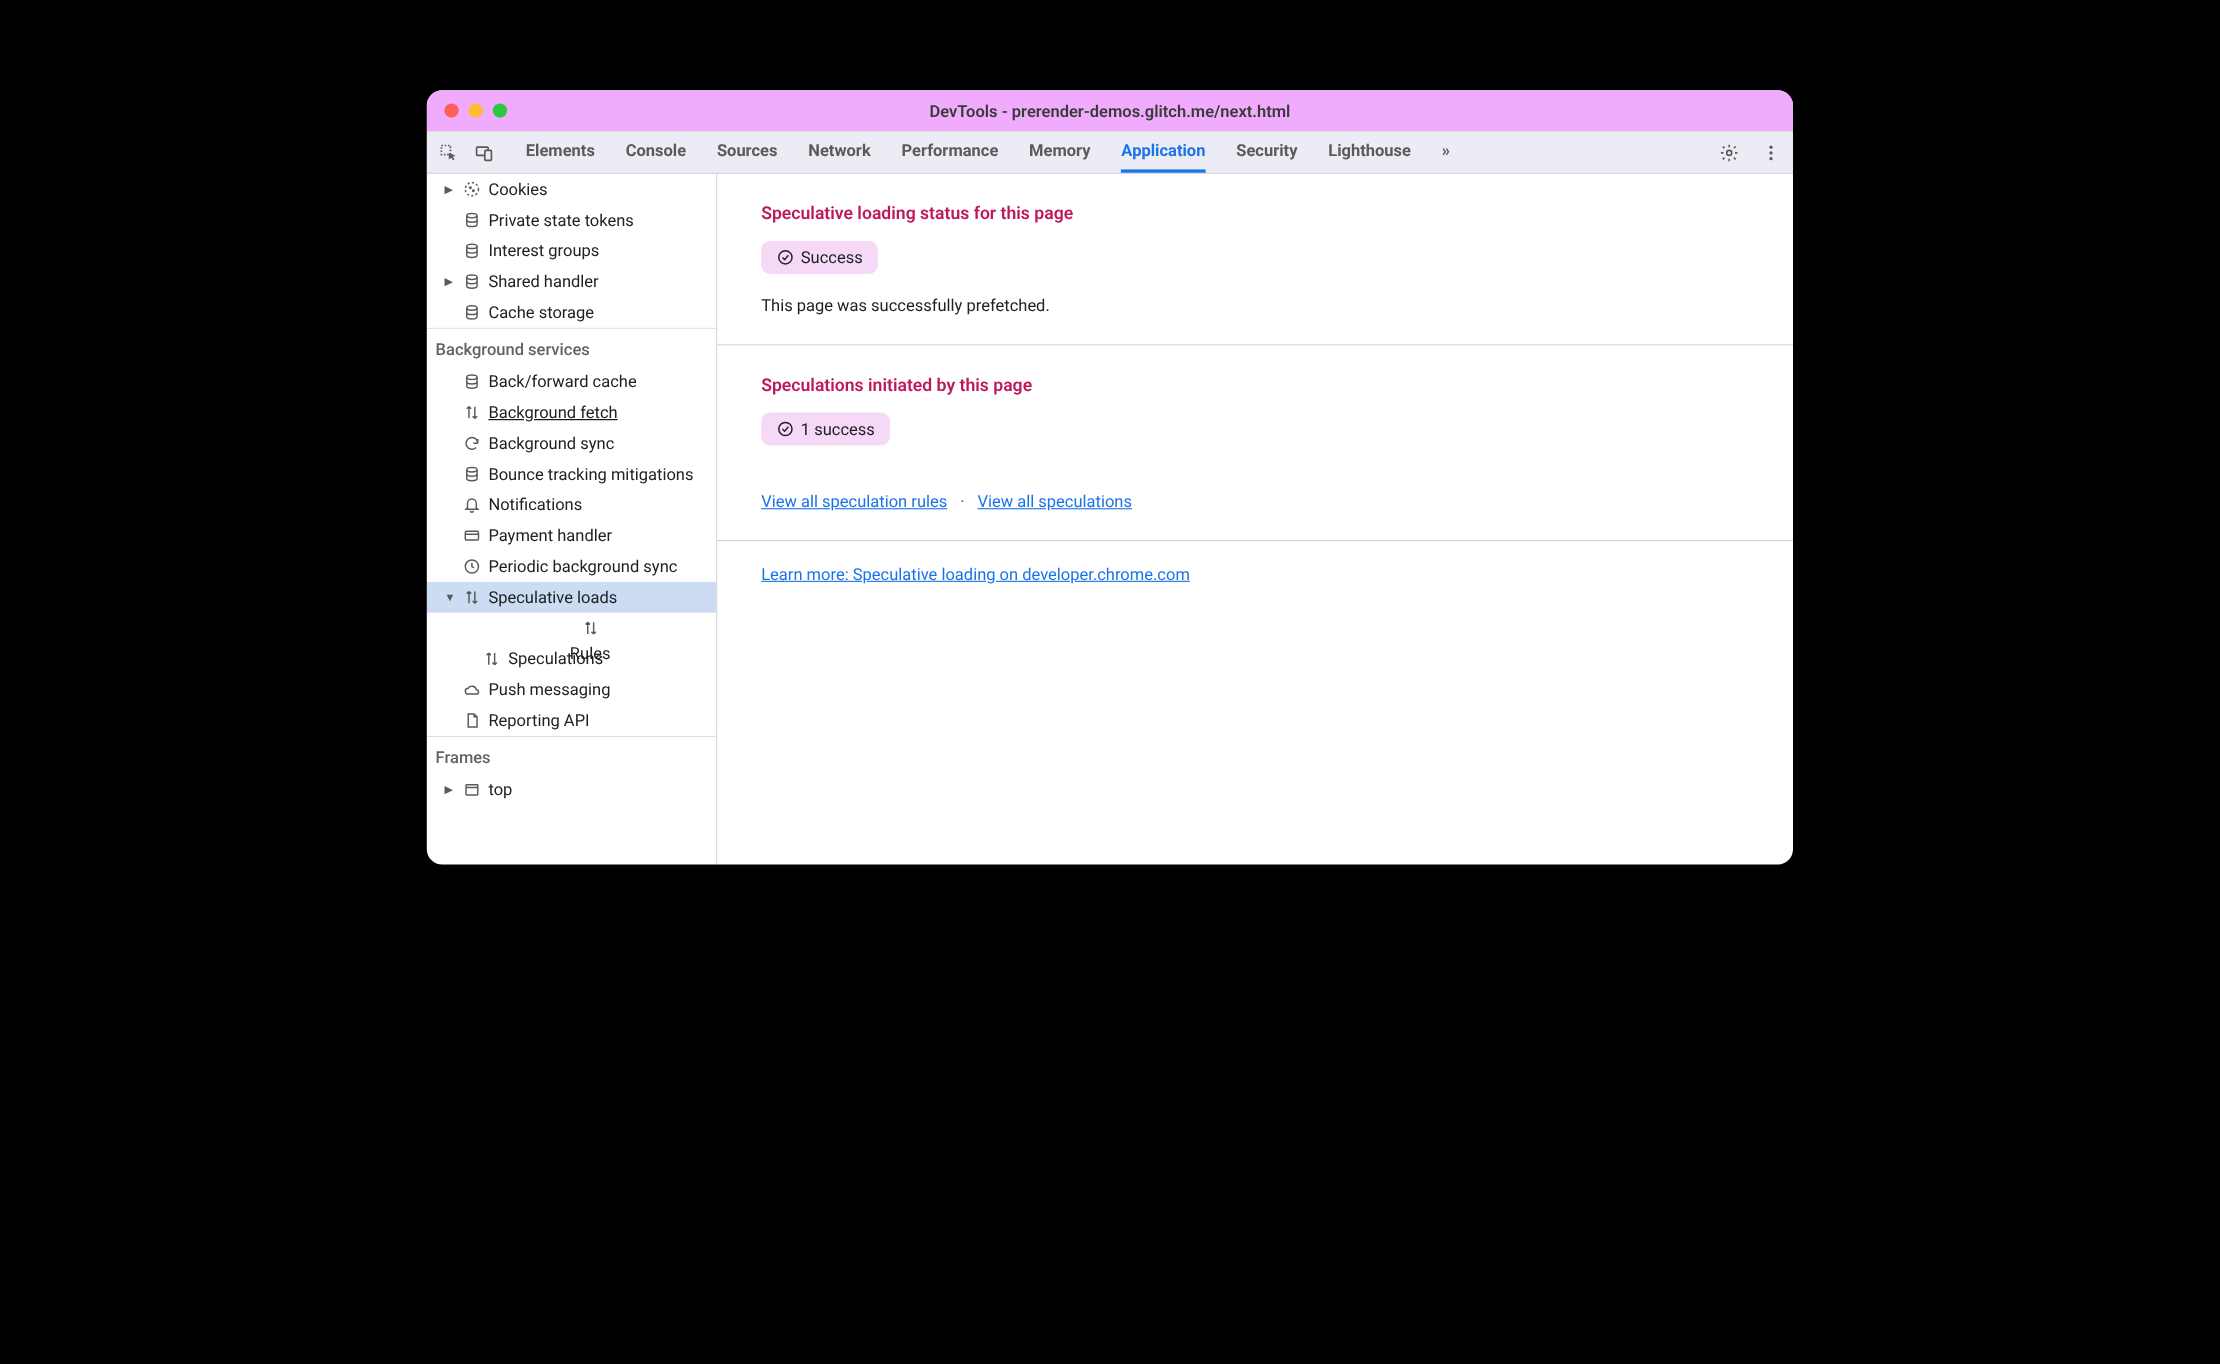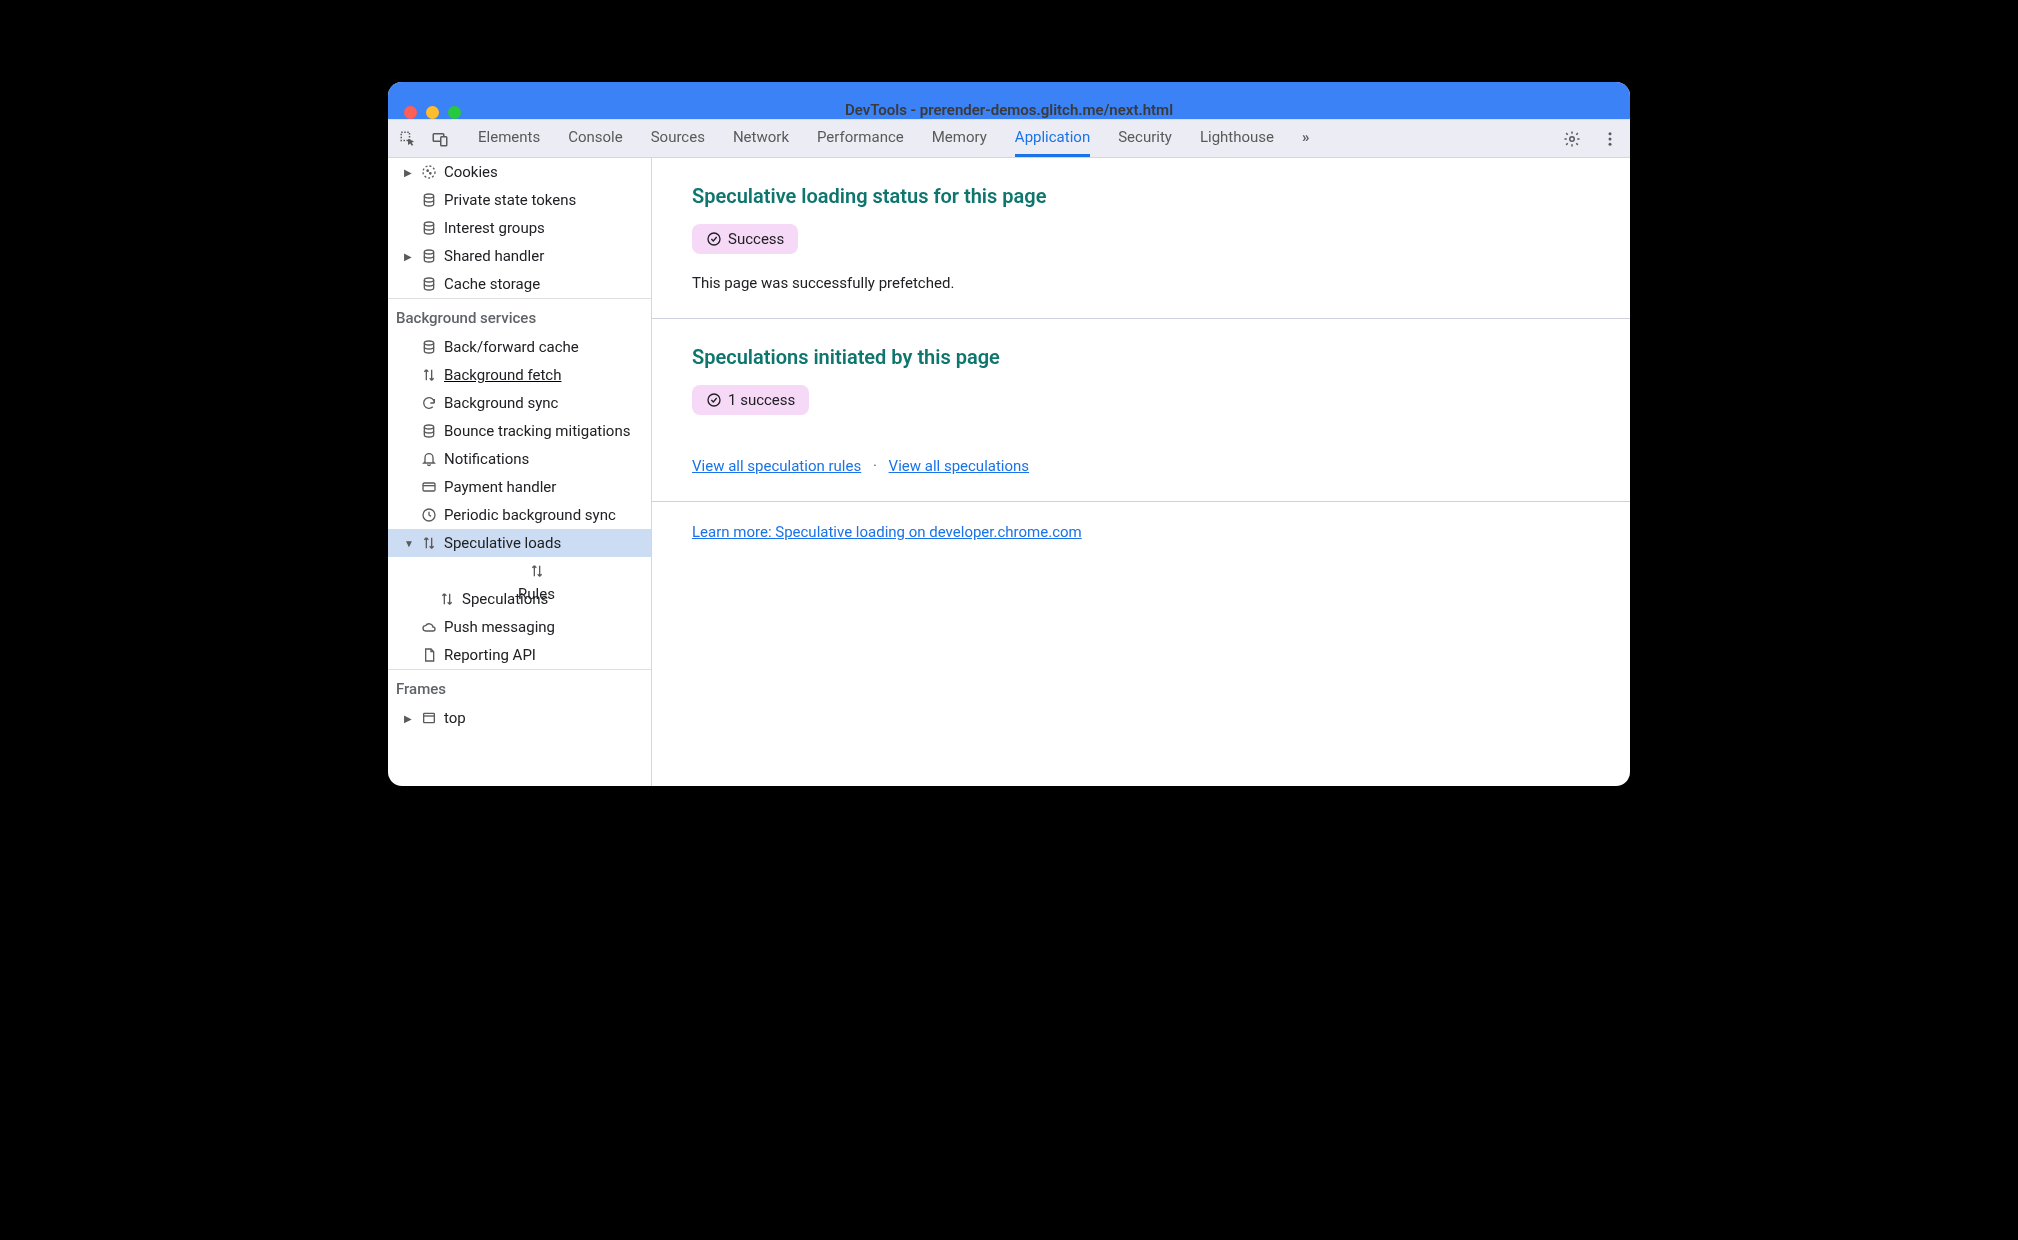--- a/index.html
+++ b/index.html
@@ -18,23 +18,23 @@
   height: 704px;
   background: #fff;
   border-radius: 14px;
   overflow: hidden;
   box-shadow: 0 30px 80px rgba(0,0,0,0.6);
   display: flex;
   flex-direction: column;
 }
 .titlebar {
   height: 38px;
-  background: #3b82f6;
-  display: flex;
-  align-items: flex-end;
+  background: #f0abfc;
+  display: flex;
+  align-items: center;
   position: relative;
   border-bottom: 1px solid #ddd;
 }
 .traffic-lights {
   display: flex;
   gap: 9px;
   padding-left: 16px;
 }
 .tl { width: 13px; height: 13px; border-radius: 50%; }
 .tl.red { background: #ff5f57; }
@@ -71,20 +71,21 @@
   display: flex;
   gap: 28px;
   margin-left: 18px;
 }
 .tab {
   font-size: 15px;
   color: #5a5a5a;
   cursor: pointer;
   padding: 8px 0;
   border-bottom: 3px solid transparent;
+  font-weight: bold;
 }
 .tab.active {
   color: #1a73e8;
   border-bottom-color: #1a73e8;
 }
 .tb-right {
   margin-left: auto;
   display: flex;
   gap: 14px;
   align-items: center;
@@ -132,23 +133,23 @@
 }
 .main {
   flex: 1;
   overflow-y: auto;
 }
 .panel {
   padding: 26px 40px;
   border-bottom: 1px solid #cfd2dc;
 }
 .panel h2 {
-  font-size: 20px;
+  font-size: 16px;
   font-weight: 600;
-  color: #0f766e;
+  color: #be185d;
   margin-bottom: 16px;
 }
 .badge {
   display: inline-flex;
   align-items: center;
   gap: 6px;
   background: #f6d8f7;
   color: #202124;
   padding: 6px 14px;
   border-radius: 8px;

